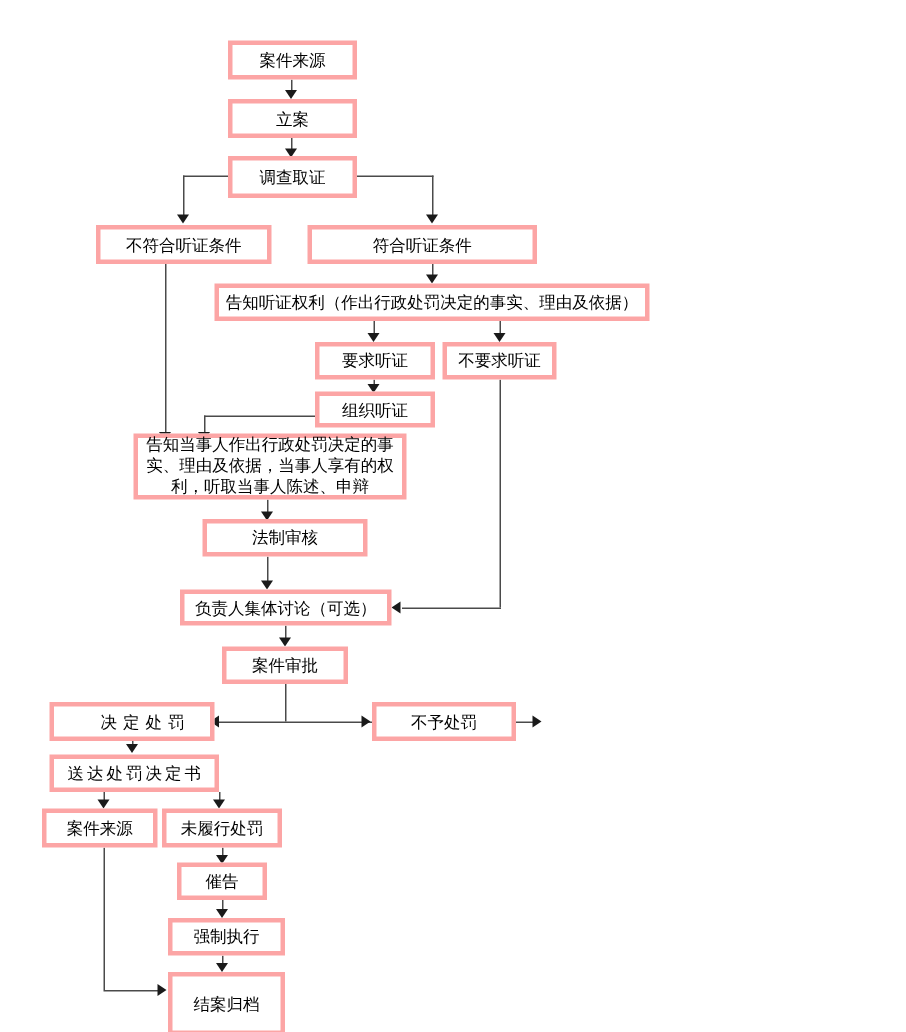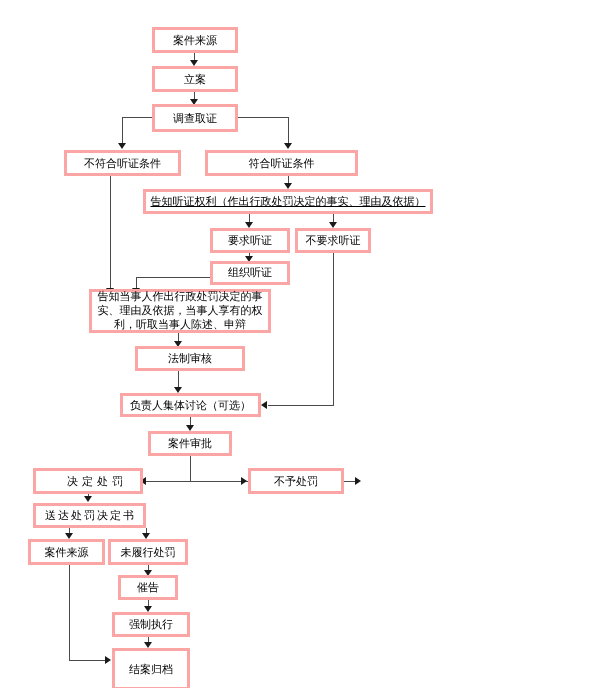--- a/index.html
+++ b/index.html
@@ -165,27 +165,27 @@
   <div class="node" style="left:152px;top:27px;width:86px;height:26px;">案件来源</div>
 
   <div class="node" style="left:152px;top:66px;width:86px;height:26px;">立案</div>
 
   <div class="node" style="left:64px;top:150px;width:117px;height:26px;">不符合听证条件</div>
 
   <div class="node" style="left:152px;top:104px;width:86px;height:28px;">调查取证</div>
 
   <div class="node" style="left:205px;top:150px;width:153px;height:26px;">符合听证条件</div>
 
-  <div class="node wide-text" style="left:143px;top:189px;width:290px;height:25px;text-decoration:underline;">告知听证权利（作出行政处罚决定的事实、理由及依据）</div>
+  <div class="node wide-text" style="left:143px;top:189px;width:290px;height:25px;">告知听证权利（作出行政处罚决定的事实、理由及依据）</div>
 
   <div class="node" style="left:210px;top:228px;width:80px;height:25px;">要求听证</div>
 
   <div class="node" style="left:295px;top:228px;width:76px;height:25px;text-align:center;">不要求听证</div>
 
-  <div class="node" style="left:210px;top:261px;width:80px;height:24px;font-family:Liberation Mono, monospace;">组织听证</div>
+  <div class="node" style="left:210px;top:261px;width:80px;height:24px;">组织听证</div>
 
   <div class="node multiline" style="left:89px;top:289px;width:182px;height:44px;">告知当事人作出行政处罚决定的事实、理由及依据，当事人享有的权利，听取当事人陈述、申辩</div>
 
   <div class="node" style="left:135px;top:346px;width:110px;height:25px;">法制审核</div>
 
   <div class="node" style="left:120px;top:393px;width:141px;height:24px;">负责人集体讨论（可选）</div>
 
   <div class="node" style="left:148px;top:431px;width:84px;height:25px;">案件审批</div>
 
   <div class="node spaced" style="left:33px;top:468px;width:110px;height:26px;padding-left:16px;">决定处罚</div>

